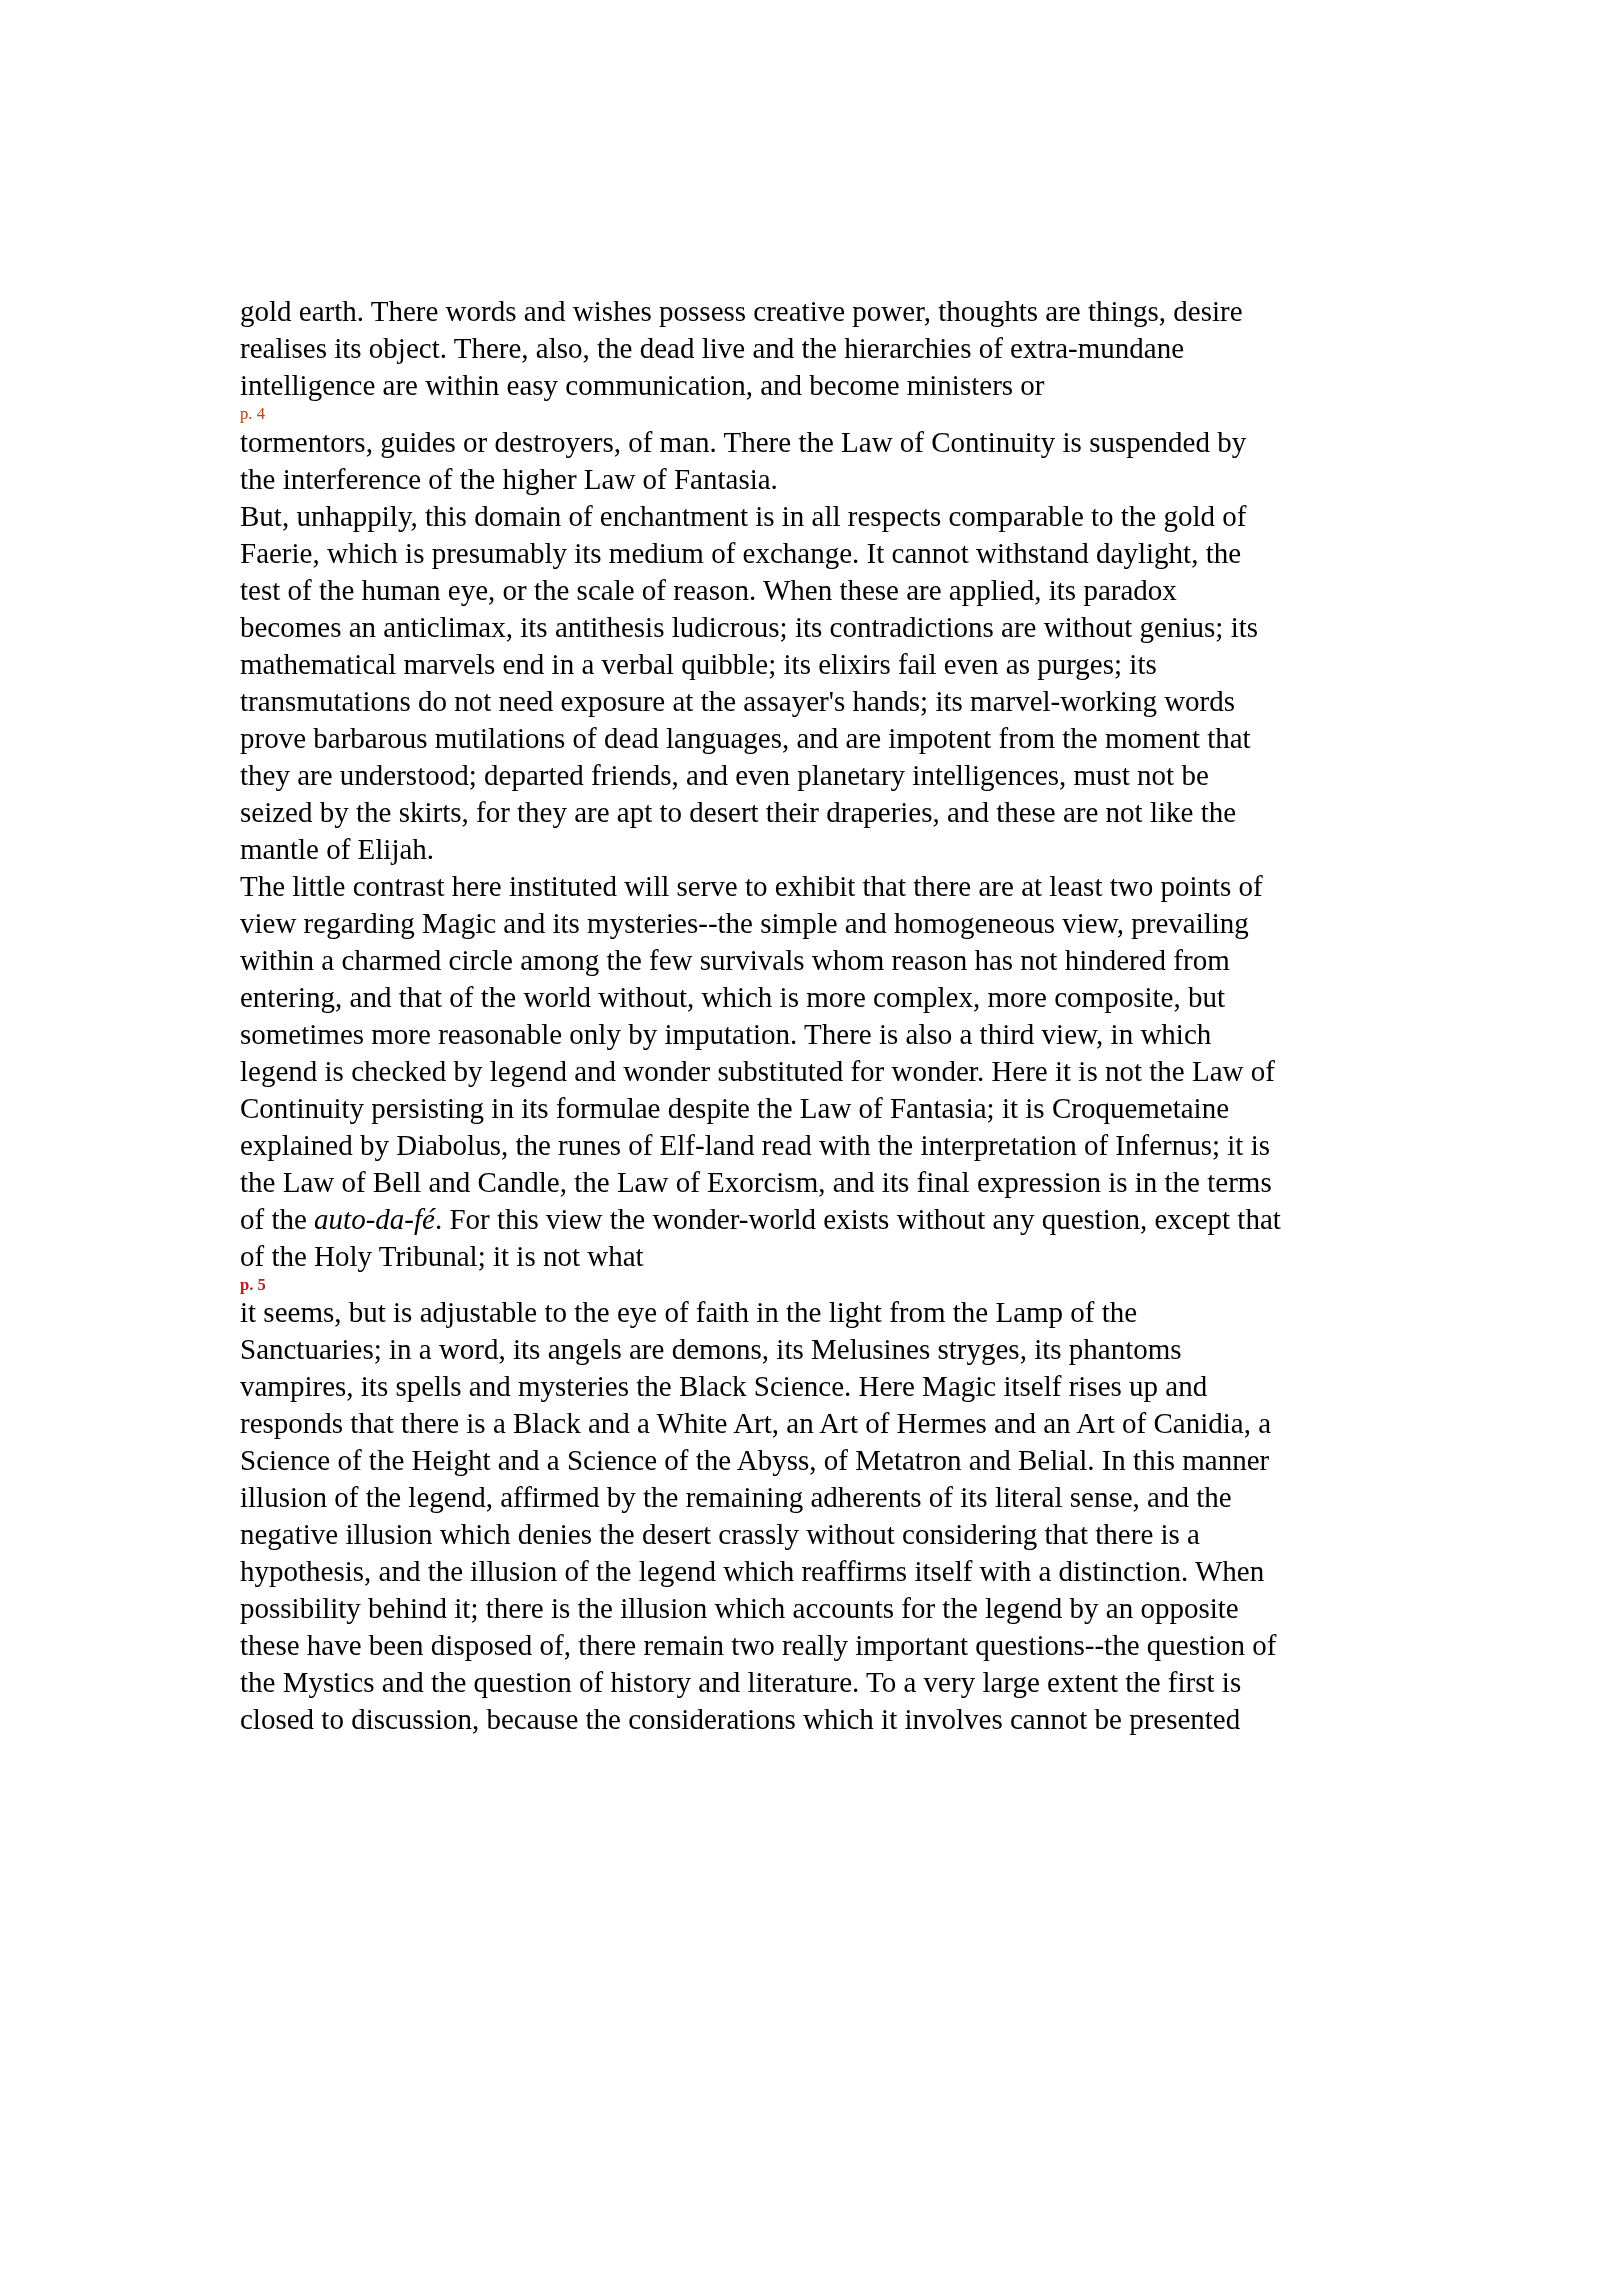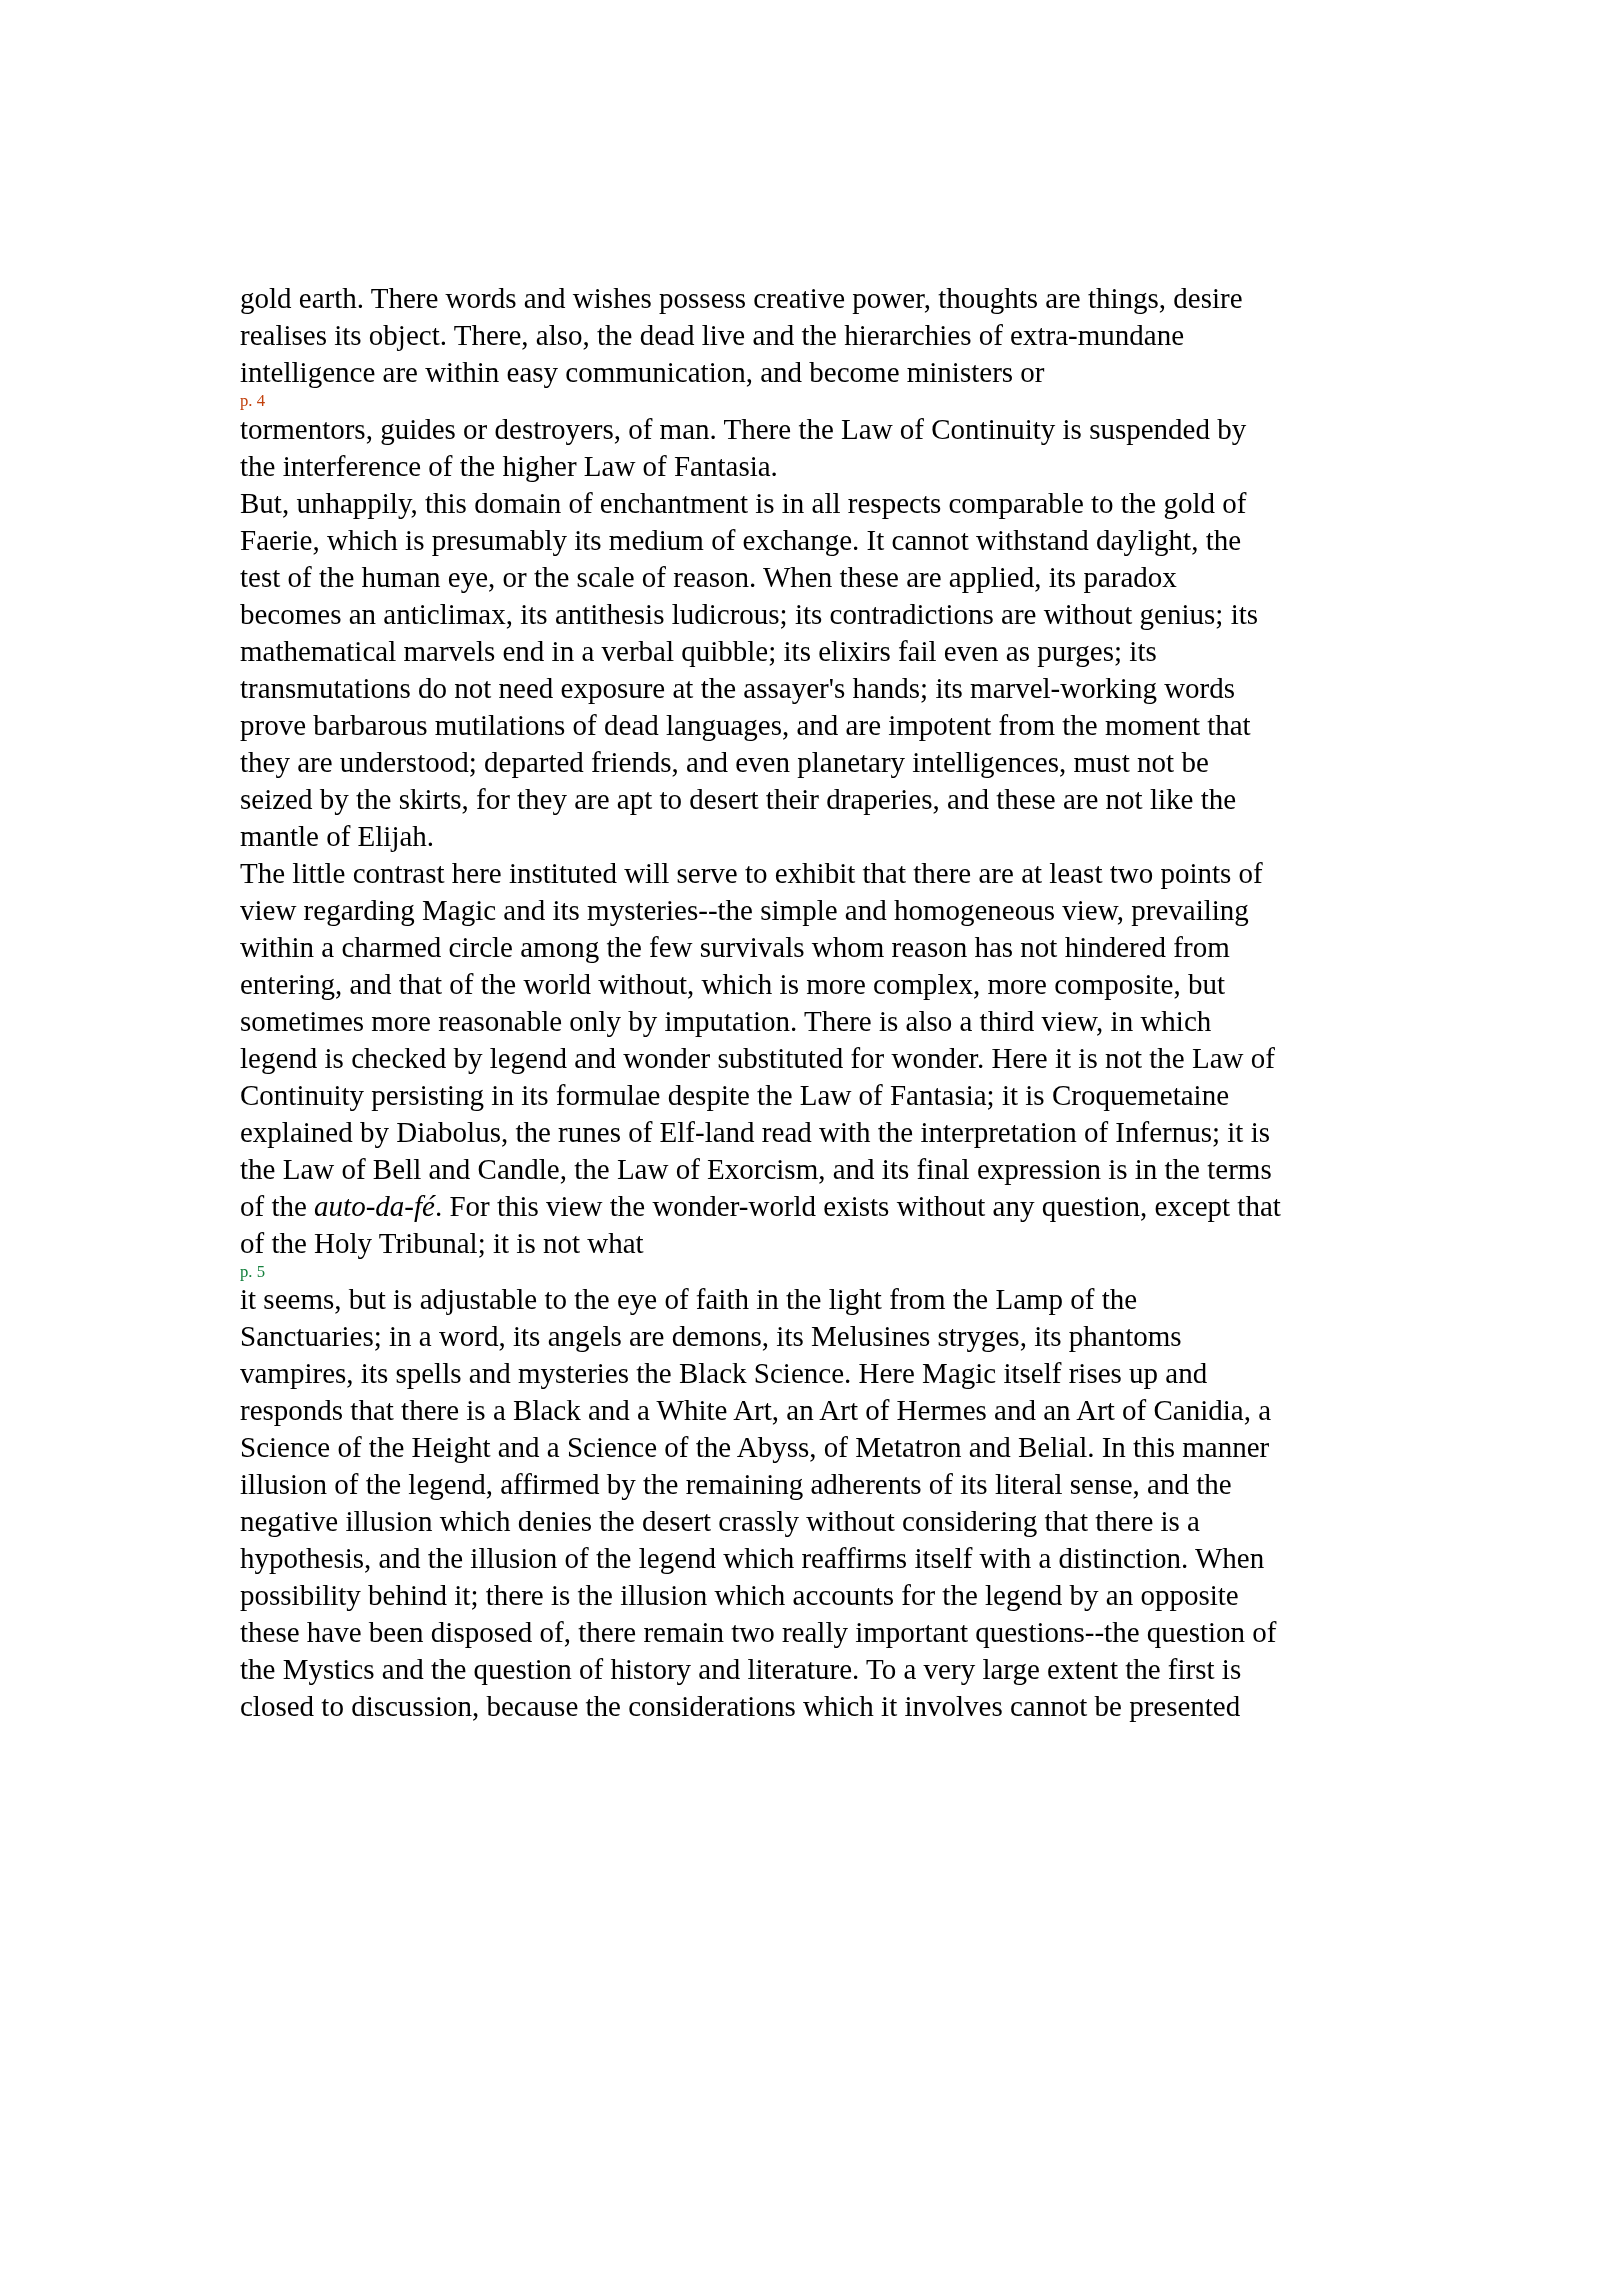--- a/index.html
+++ b/index.html
@@ -1,18 +1,18 @@
 <!DOCTYPE html>
 <html><head>
 <meta charset="utf-8">
 <style>
   html, body { margin: 0; padding: 0; background: #ffffff; }
   body { width: 1620px; height: 2293px; position: relative; overflow: hidden; }
   .page {
-    position: absolute; left: 240px; top: 280px; width: 1157px;
+    position: absolute; left: 240px; top: 293px; width: 1157px;
     font-family: "Liberation Serif", "DejaVu Serif", serif;
     font-size: 29px; line-height: 37px; color: #000000;
   }
   .page p { margin: 0; white-space: nowrap; }
   .para { margin-bottom: 37px; }
   .pagenum {
     color: #008000; font-size: 16.7px; line-height: 19.6px;
     margin-top: 31px; margin-bottom: 48px;
   }
   .line { display: block; white-space: nowrap; }
@@ -56,21 +56,21 @@
     <span class="line">entering, and that of the world without, which is more complex, more composite, but</span>
     <span class="line">sometimes more reasonable only by imputation. There is also a third view, in which</span>
     <span class="line">legend is checked by legend and wonder substituted for wonder. Here it is not the Law of</span>
     <span class="line">Continuity persisting in its formulae despite the Law of Fantasia; it is Croquemetaine</span>
     <span class="line">explained by Diabolus, the runes of Elf-land read with the interpretation of Infernus; it is</span>
     <span class="line">the Law of Bell and Candle, the Law of Exorcism, and its final expression is in the terms</span>
     <span class="line"><span>of the </span><em>auto-da-fé</em><span>. For this view the wonder-world exists without any question, except that</span></span>
     <span class="line">of the Holy Tribunal; it is not what</span>
   </p>
 
-  <p class="pagenum" style="color: #15803d;">p. 5</p>
+  <p class="pagenum" style="color: #b91c1c; font-weight: bold;">p. 5</p>
 
   <p class="para">
     <span class="line">it seems, but is adjustable to the eye of faith in the light from the Lamp of the</span>
     <span class="line">Sanctuaries; in a word, its angels are demons, its Melusines stryges, its phantoms</span>
     <span class="line">vampires, its spells and mysteries the Black Science. Here Magic itself rises up and</span>
     <span class="line">responds that there is a Black and a White Art, an Art of Hermes and an Art of Canidia, a</span>
     <span class="line">Science of the Height and a Science of the Abyss, of Metatron and Belial. In this manner</span>
     <span class="line">illusion of the legend, affirmed by the remaining adherents of its literal sense, and the</span>
     <span class="line">negative illusion which denies the desert crassly without considering that there is a</span>
     <span class="line">hypothesis, and the illusion of the legend which reaffirms itself with a distinction. When</span>

